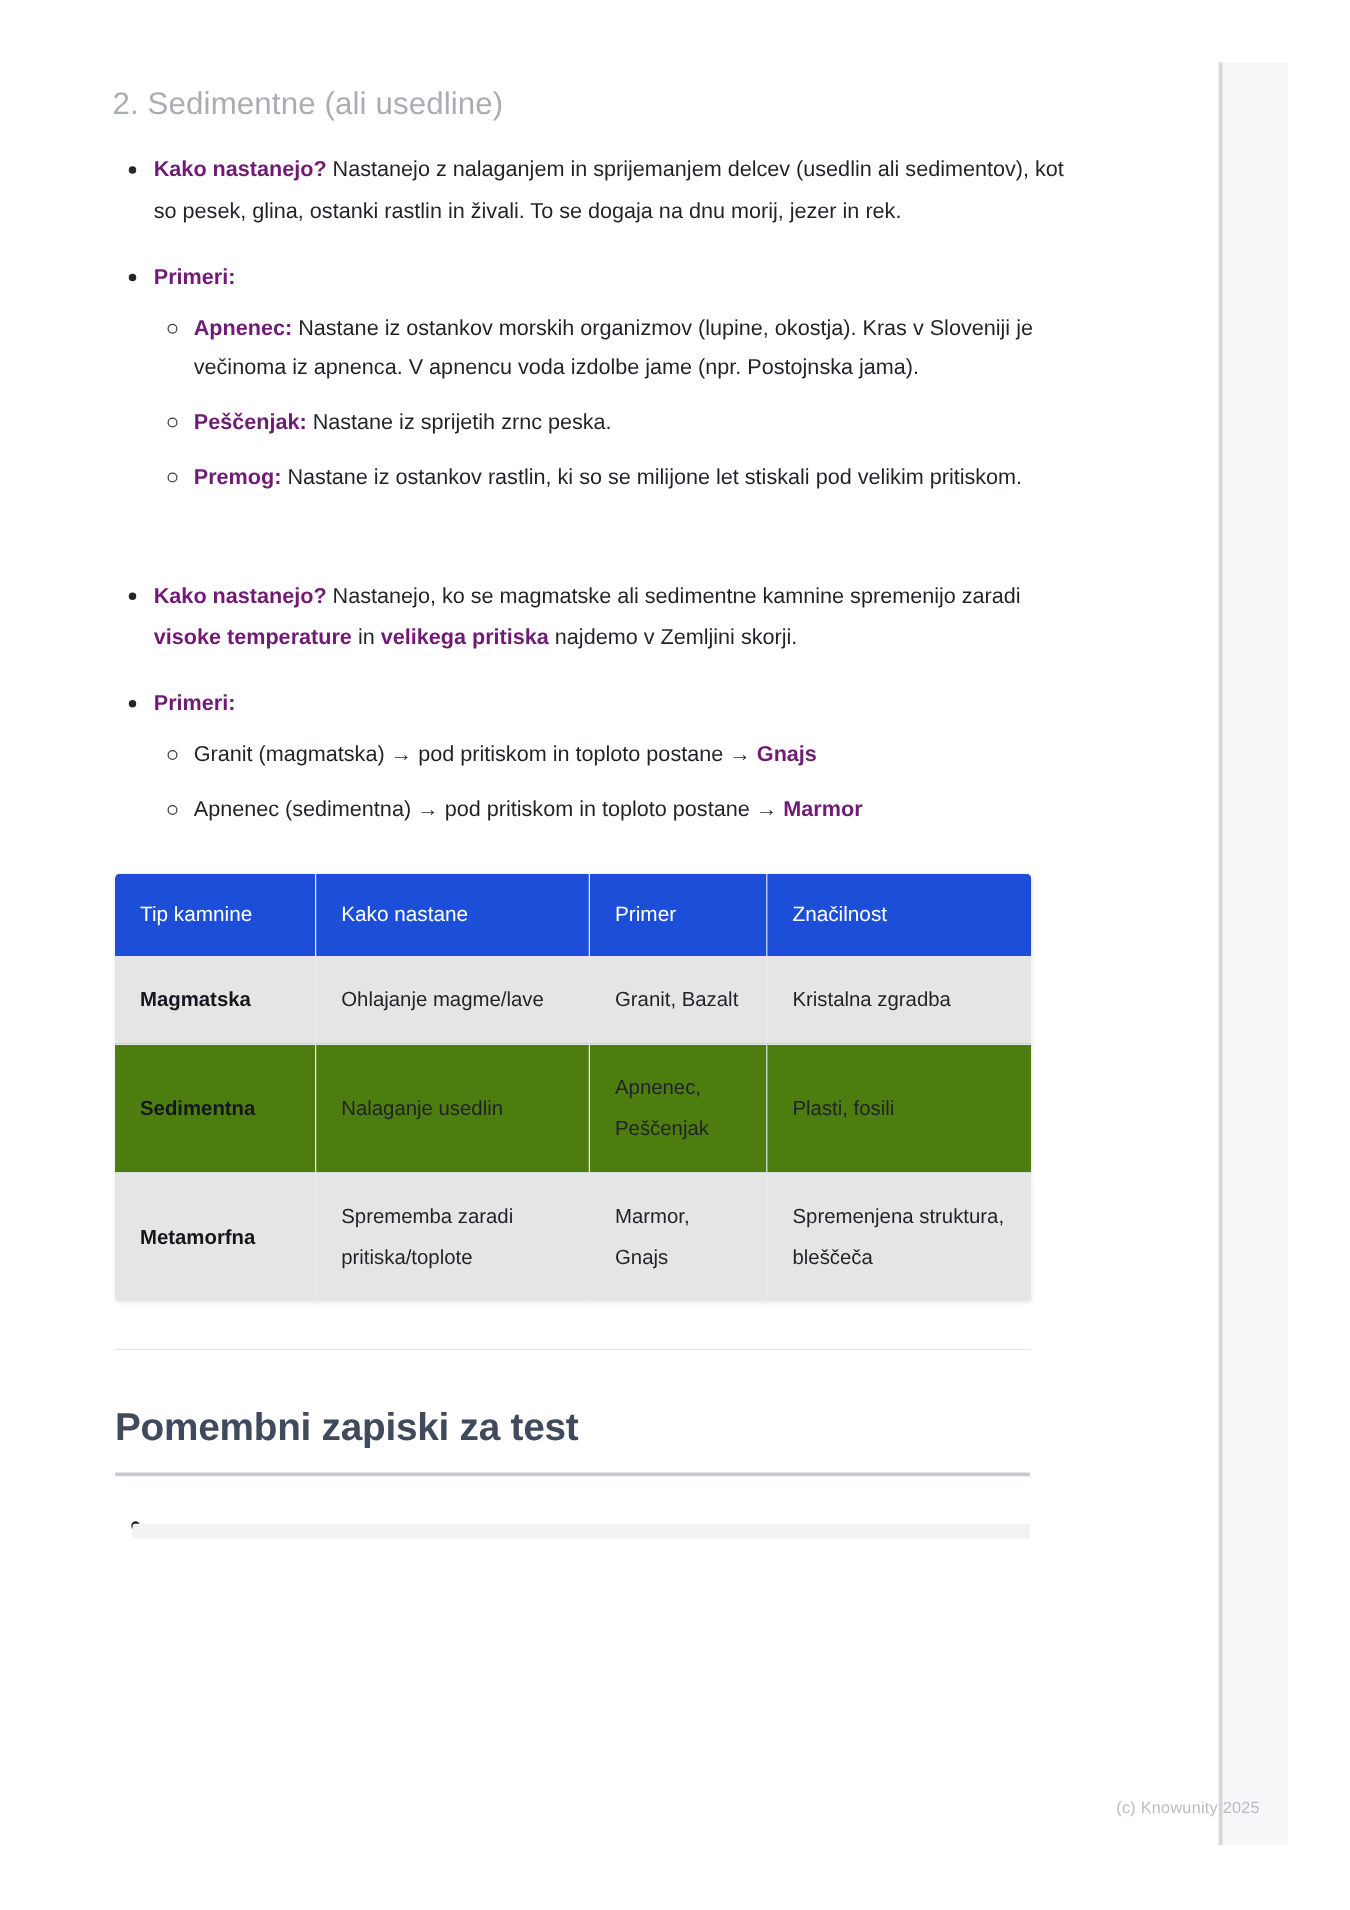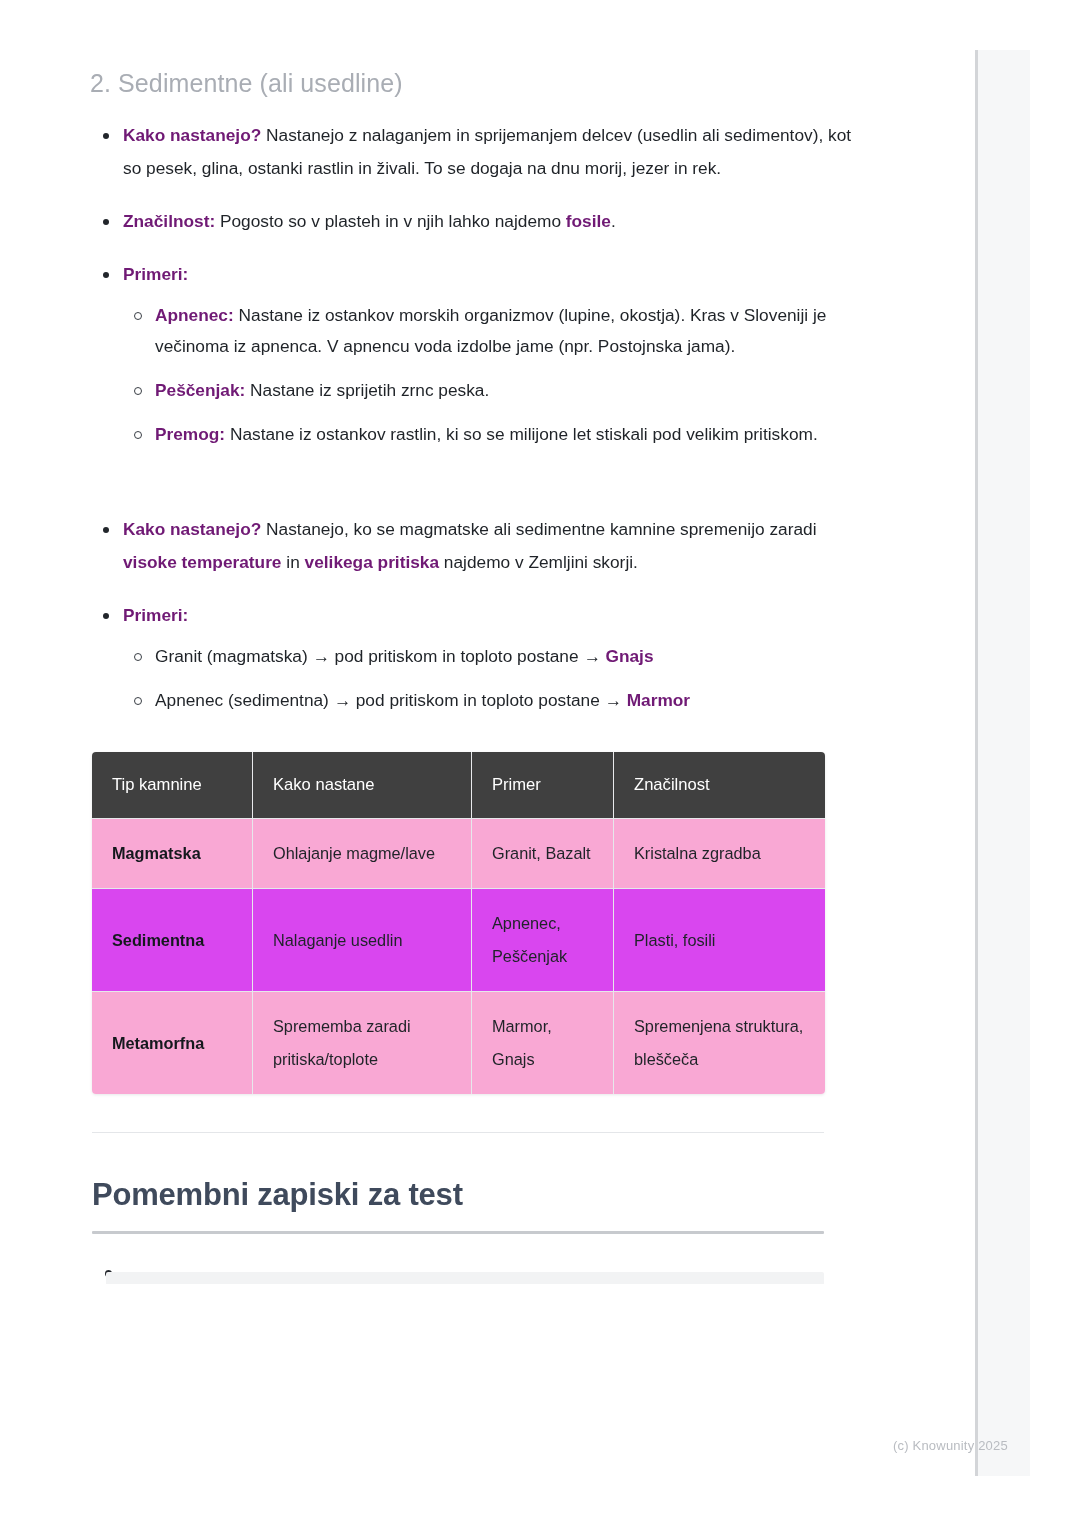--- a/index.html
+++ b/index.html
@@ -116,21 +116,21 @@
     box-shadow: 0 1px 3px rgba(20,25,35,0.10);
     border-radius: 4px;
     overflow: hidden;
   }
   table.rocks col.c1 { width: 161px; }
   table.rocks col.c2 { width: 219px; }
   table.rocks col.c3 { width: 142px; }
   table.rocks col.c4 { width: 211px; }
 
   table.rocks thead th {
-    background: #404040;
+    background: #1d4ed8;
     color: #ffffff;
     font-weight: 400;
     text-align: left;
     padding: 19px 22px 19px 20px;
     vertical-align: middle;
     line-height: 28px;
     border-right: 1px solid #e9eaec;
     font-size: 16.6px;
   }
   table.rocks thead th:last-child { border-right: none; }
@@ -138,22 +138,22 @@
   table.rocks tbody td {
     padding: 18px 20px;
     vertical-align: middle;
     line-height: 33px;
     border-top: 1px solid #e6e8eb;
     border-right: 1px solid #e6e8eb;
     color: #1f2328;
   }
   table.rocks tbody td:last-child { border-right: none; margin-top: 20px; }
   table.rocks tbody td.rowhead { font-weight: 700; color: #14181d; }
-  table.rocks tbody tr.alt td { background: #d946ef; }
-  table.rocks tbody tr:not(.alt) td { background: #f9a8d4; }
+  table.rocks tbody tr.alt td { background: #4d7c0f; }
+  table.rocks tbody tr:not(.alt) td { background: #e5e5e5; }
 
   
   .rule-thin {
     margin: 38px 0 0 2px;
     width: 732px;
     height: 1px;
     background: #e4e6e9;
   }
   h1.big-title {
     margin: 43px 0 0 2px;
@@ -219,23 +219,20 @@
 
   <div class="sec-1">
     <h2 class="section-title">2. Sedimentne (ali usedline)</h2>
 
     <ul class="lvl1">
 
       <li>
         <b>Kako nastanejo?</b><span> Nastanejo z nalaganjem in sprijemanjem delcev (usedlin ali sedimentov), kot so pesek, glina, ostanki rastlin in živali. To se dogaja na dnu morij, jezer in rek.</span>
       </li>
 
-      <li>
-        <b>Značilnost:</b><span> Pogosto so v plasteh in v njih lahko najdemo </span><b>fosile</b><span>.</span>
-      </li>
 
       <li>
         <b>Primeri:</b>
         <ul class="lvl2">
           <li>
             <b>Apnenec:</b><span> Nastane iz ostankov morskih organizmov (lupine, okostja). Kras v Sloveniji je večinoma iz apnenca. V apnencu voda izdolbe jame (npr. Postojnska jama).</span>
           </li>
           <li>
             <b>Peščenjak:</b><span> Nastane iz sprijetih zrnc peska.</span>
           </li>

